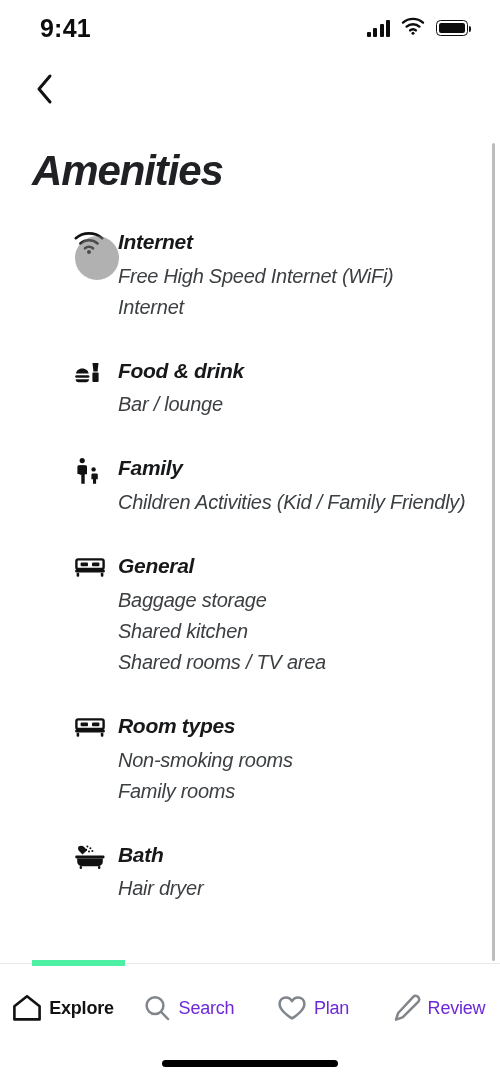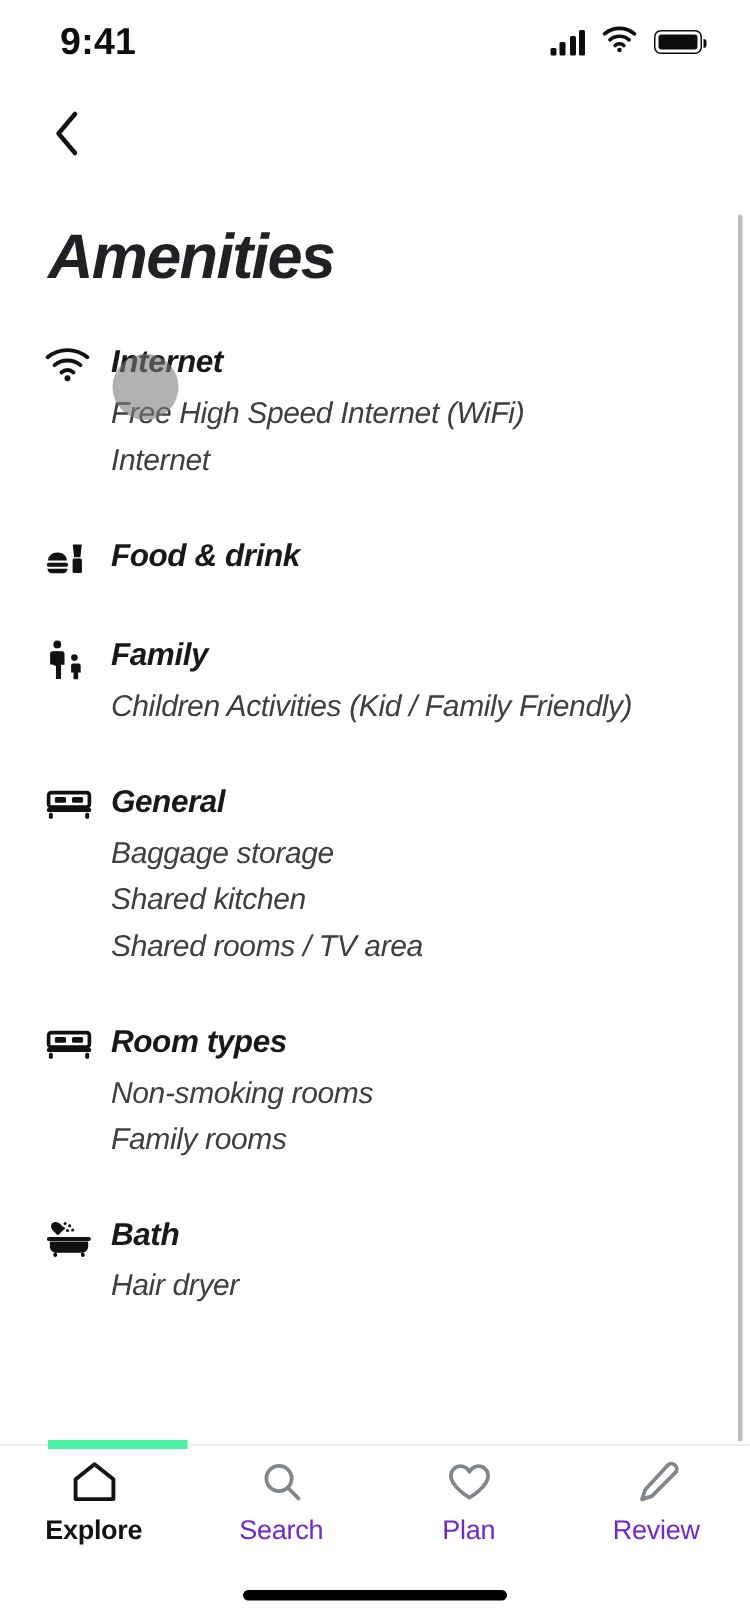--- a/index.html
+++ b/index.html
@@ -48,21 +48,21 @@
 
   
   .scrollarea { position:absolute; top:118px; left:0; width:500px; height:845px; overflow:hidden;font-style:italic; }
 
   .page-title {
     font-size:42px; font-weight:700; color:#202124;
     letter-spacing:-1.1px; padding:32px 0 0 32px; line-height:1;
   }
 
   .sections { padding:36px 0 0 0; }
-  .section { display:flex; padding:0 28px 0 30px; margin-bottom:34px; }
+  .section { display:flex; padding:0 28px 0 30px; margin-bottom:34px;margin-left:44px; }
   .section:last-child { margin-bottom:0; }
 
   .sec-icon {
     flex:0 0 44px; width:44px; padding-top:3px;
     display:flex; justify-content:flex-start; align-items:flex-start;
   }
   .sec-body { flex:1; }
   .sec-title {
     font-size:21px; font-weight:700; color:#17181a;
     letter-spacing:-0.3px; line-height:1.32; margin-bottom:5px;
@@ -88,21 +88,21 @@
   
   .tabbar {
     position:absolute; bottom:0; left:0; width:500px; height:117px;
     background:#fff; border-top:1px solid #e8e8e8;
   }
   .tab-accent {
     position:absolute; top:-4px; left:32px; width:93px; height:6px;
     background:#4DEFA2;
   }
   .tabs { display:flex; height:80px; padding-top:8px; }
-  .tab { flex:1; display:flex; flex-direction:column; align-items:center; justify-content:flex-start; gap:6px; }
+  .tab { flex:1; display:flex; flex-direction:row; align-items:center; justify-content:center; gap:6px; }
   .tab-label { font-size:18px; letter-spacing:-0.2px; }
   .tab.active .tab-label { color:#111213; font-weight:700; }
   .tab:not(.active) .tab-label { color:#6d28d9; font-weight:400; }
   .tab-ico { height:32px; display:flex; align-items:center; justify-content:center; }
 
   .home-indicator {
     position:absolute; bottom:13px; left:50%; transform:translateX(-50%);
     width:176px; height:7px; background:#000; border-radius:4px;
   }
 </style>
@@ -167,20 +167,21 @@
           <svg width="30" height="28" viewBox="0 0 30 28" fill="none">
             <path d="M18.5 3h6l-.9 8.5h-4.2L18.5 3z" fill="#111"></path>
             <rect x="18.4" y="12.4" width="6.2" height="9.6" rx="1" fill="#111"></rect>
             <path d="M2 13.6c0-2.9 2.8-5.2 6.3-5.2s6.3 2.3 6.3 5.2H2z" fill="#111"></path>
             <rect x="1.2" y="15.2" width="14.2" height="2.6" rx="1.3" fill="#111"></rect>
             <path d="M1.6 19.2h13.4c0 1.7-1.3 3-3 3H4.6c-1.7 0-3-1.3-3-3z" fill="#111"></path>
           </svg>
         </div>
         <div class="sec-body">
           <div class="sec-title">Food &amp; drink</div>
+          <div class="sec-item">Bar / lounge</div>
         </div>
       </div>
 
       <div class="section">
         <div class="sec-icon">
           <svg width="30" height="30" viewBox="0 0 30 30" fill="none">
             <circle cx="8.2" cy="3.6" r="2.6" fill="#111"></circle>
             <path d="M5 8.2h6.4c.9 0 1.6.7 1.6 1.6v7.4h-2.3v9.5H7.3v-9.5H5.3V17H3.4V9.8c0-.9.7-1.6 1.6-1.6z" fill="#111"></path>
             <rect x="5.2" y="8.4" width="6" height="9.4" rx="1.4" fill="#111"></rect>
             <circle cx="19.6" cy="12.4" r="2.2" fill="#111"></circle>

